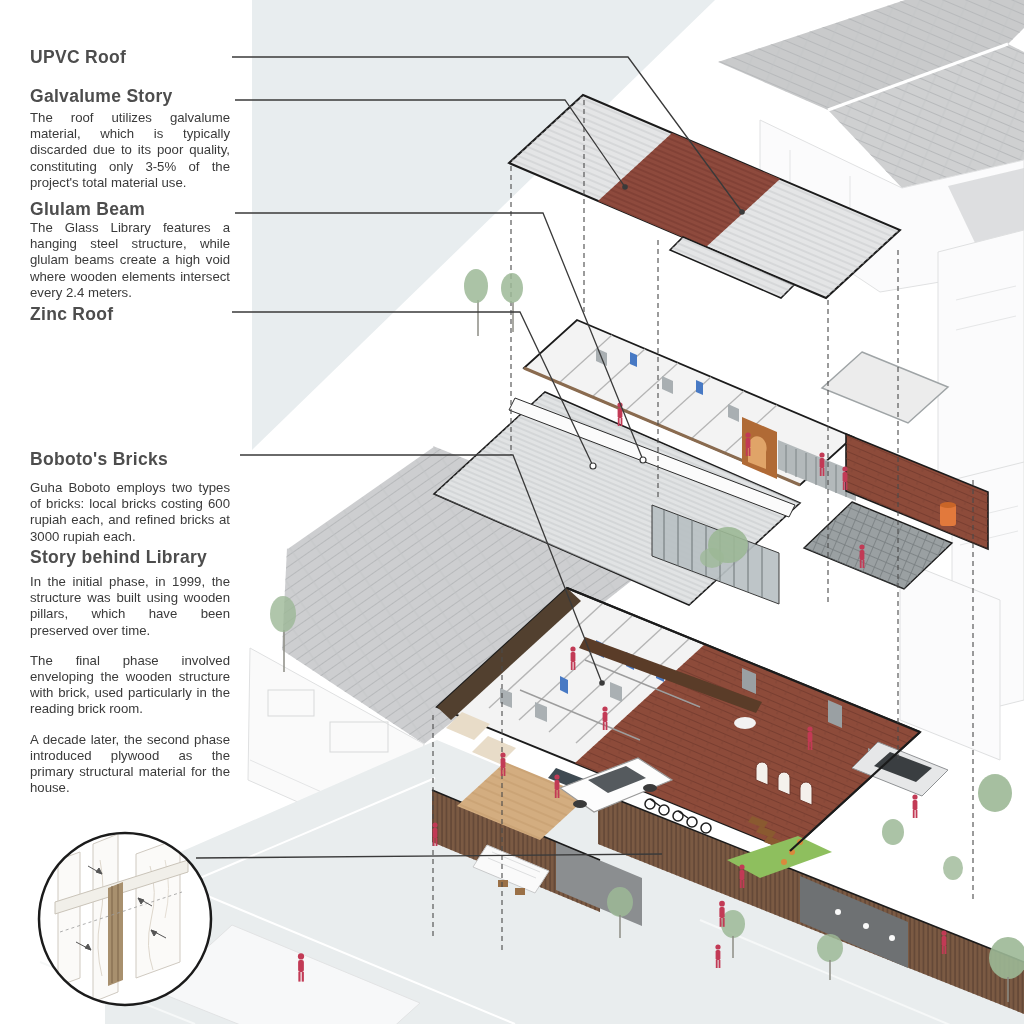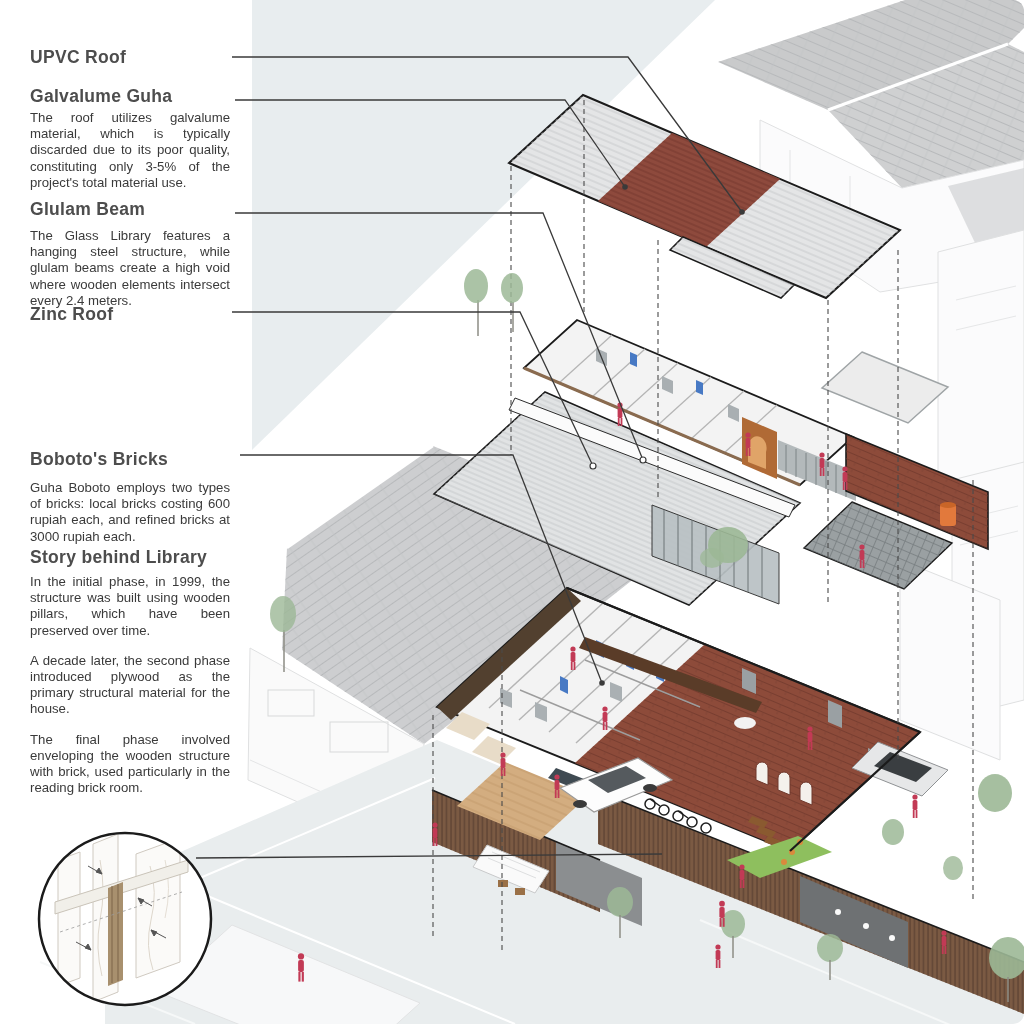--- a/index.html
+++ b/index.html
@@ -1,17 +1,17 @@
 <!DOCTYPE html>
 <html><head>
 <meta charset="utf-8">
 <style>
   html,body{margin:0;padding:0;background:#ffffff;}
   .canvas{position:relative;width:1024px;height:1024px;background:#ffffff;overflow:hidden;
-          font-family:"Liberation Sans", sans-serif;border-radius:11px;}
+          font-family:"Liberation Sans", sans-serif;}
   svg.scene{position:absolute;left:0;top:0;}
   .ann{position:absolute;left:30px;width:200px;}
   .ann h2{font-size:17.5px;line-height:21px;font-weight:700;color:#4d4d4d;
           letter-spacing:.3px;margin:0 0 3px 0;}
   .ann p{font-size:13.2px;line-height:16.2px;color:#3a3a3a;margin:0;
          text-align:justify;text-align-last:left;}
   .ann p + p{margin-top:14px;}
   .ann .first{margin-top:6px;}
 </style>
 </head>
@@ -470,38 +470,38 @@
     </g>
     <circle cx="125" cy="919" r="86" fill="none" stroke="#1b1b1b" stroke-width="2.5"></circle>
   </g>
 </svg>
 
 <div class="ann" style="top:47px">
   <h2>UPVC Roof</h2>
 </div>
 
 <div class="ann" style="top:86px">
-  <h2>Galvalume Guha</h2>
+  <h2>Galvalume Story</h2>
   <p>The roof utilizes galvalume material, which is typically discarded due to its poor quality, constituting only 3-5% of the project's total material use.</p>
 </div>
 
 <div class="ann" style="top:199px">
-  <h2 style="margin-bottom:8px">Glulam Beam</h2>
+  <h2 style="margin-bottom:0">Glulam Beam</h2>
   <p>The Glass Library features a hanging steel structure, while glulam beams create a high void where wooden elements intersect every 2.4 meters.</p>
 </div>
 
 <div class="ann" style="top:304px">
   <h2 style="margin-bottom:11px">Zinc Roof</h2>
 </div>
 
 <div class="ann" style="top:449px">
   <h2 style="margin-bottom:10px">Boboto's Bricks</h2>
   <p>Guha Boboto employs two types of bricks: local bricks costing 600 rupiah each, and refined bricks at 3000 rupiah each.</p>
 </div>
 
 <div class="ann" style="top:547px">
   <h2>Story behind Library</h2>
   <p class="first">In the initial phase, in 1999, the structure was built using wooden pillars, which have been preserved over time.</p>
+  <p>The final phase involved enveloping the wooden structure with brick, used particularly in the reading brick room.</p>
   <p>A decade later, the second phase introduced plywood as the primary structural material for the house.</p>
-  <p>The final phase involved enveloping the wooden structure with brick, used particularly in the reading brick room.</p>
 </div>
 
 </div>
 
 </body></html>

